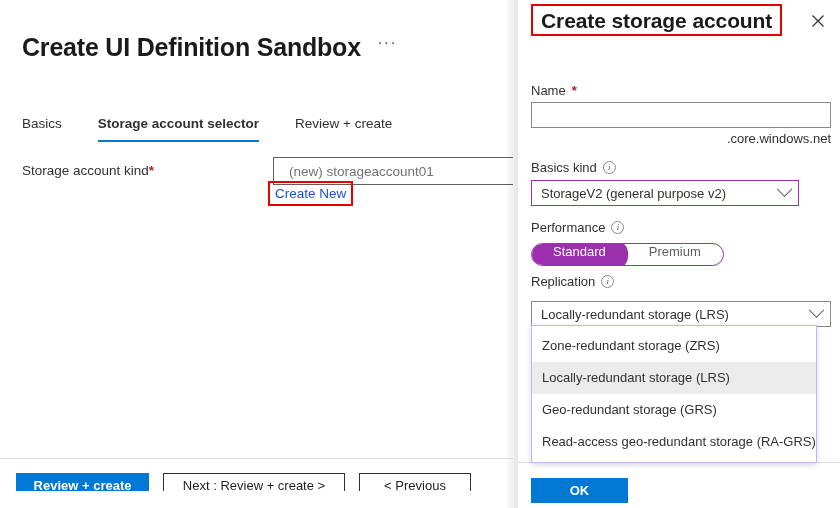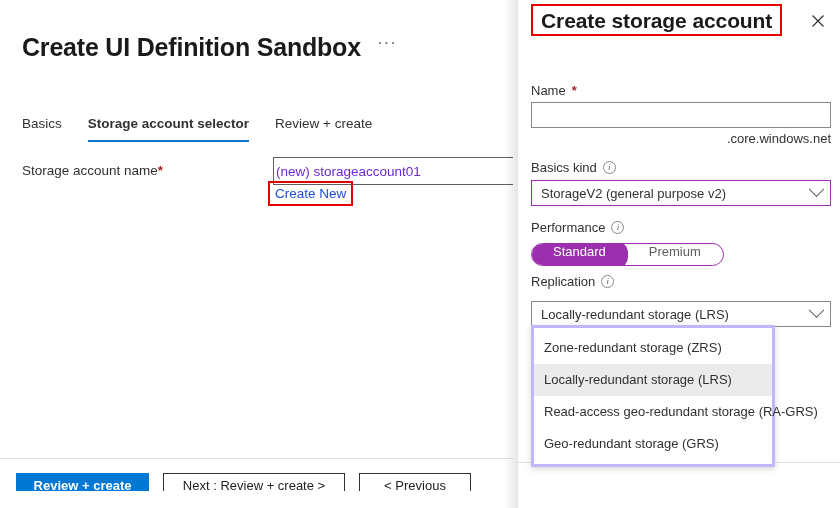--- a/index.html
+++ b/index.html
@@ -48,21 +48,21 @@
     line-height: 10px;
     padding-bottom: 8px;
     cursor: pointer;
   }
 
   #tabs {
     position: absolute;
     left: 22px; top: 116px;
     display: flex;
     align-items: flex-start;
-    gap: 26px;
+    gap: 36px;
   }
   .tab {
     font-size: 13.5px;
     color: #323130;
     padding-bottom: 9px;
     cursor: pointer;
     white-space: nowrap;
     border-bottom: 2px solid transparent;
   }
   .tab.active {
@@ -85,22 +85,22 @@
   .req-star { color: #a4262c; font-weight: 600; }
 
   #sa-input {
     position: absolute;
     left: 251px; top: -4px;
     width: 275px; height: 28px;
     border: 1px solid #605e5c;
     background: #fff;
     font-family: "Liberation Sans", sans-serif;
     font-size: 13.5px;
-    color: #6d28d9;
-    padding: 0 2px;
+    color: #737373;
+    padding: 0 15px;
     line-height: 26px;
   }
   #create-new-wrap {
     position: absolute;
     left: 268px; top: 181px;
     border: 2px solid #e60000;
     padding: 1px 5px 2px 5px;
   }
   #create-new-link {
     font-size: 13.5px;
@@ -281,23 +281,23 @@
     background: #9b2fae;
     color: #ffffff;
     border-radius: 12px;
     margin: 0 -1px;
   }
 
   
   #dropdown-list {
     position: absolute;
     left: 531px; top: 325px;
-    width: 244px;
-    background: #ffffff;
-    border: 3px solid #c4b5fd;
+    width: 286px;
+    background: #ffffff;
+    border: 1px solid #c4b5fd;
     box-shadow: 0 2px 6px rgba(0,0,0,0.16);
     padding: 4px 0;
   }
   .dd-item {
     height: 32px;
     line-height: 32px;
     padding: 0 10px;
     font-size: 13px;
     color: #323130;
     cursor: pointer;
@@ -338,21 +338,21 @@
       <div id="page-more">···</div>
     </div>
 
     <div id="tabs">
       <div class="tab">Basics</div>
       <div class="tab active">Storage account selector</div>
       <div class="tab">Review + create</div>
     </div>
 
     <div id="field-row">
-      <div id="field-label"><span>Storage account name</span><span class="req-star">*</span></div>
+      <div id="field-label"><span>Storage account kind</span><span class="req-star">*</span></div>
       <input id="sa-input" type="text" value="(new) storageaccount01" style="">
     </div>
 
     <div id="create-new-wrap">
       <span id="create-new-link">Create New</span>
     </div>
 
     <div id="left-footer-sep"></div>
     <div id="left-footer">
       <div class="btn btn-primary">Review + create</div>
@@ -382,48 +382,49 @@
         <span>Name</span>
           <span class="req-star">*</span>
       </div>
       <input class="txt-input" style="left: 13px; top: 102px; width: 300px;" type="text" value="">
       <div class="suffix-text" style="left:13px; top:131px; width:300px;">.core.windows.net</div>
 
       <div class="fld-label" style="left:13px; top:160px;">
         <span>Basics kind</span>
         <span class="info-icon">i</span>
       </div>
-      <div class="combo purple" style="left:13px; top:180px; width:300px;">
+      <div class="combo purple" style="left:13px; top:180px; width:268px;">
         <span>StorageV2 (general purpose v2)</span>
         <span class="chev"></span>
       </div>
 
       <div class="fld-label" style="left:13px; top:220px;">
         <span>Performance</span>
         <span class="info-icon">i</span>
       </div>
 
       <div class="fld-label" style="left:13px; top:274px;">
         <span>Replication</span>
         <span class="info-icon">i</span>
       </div>
       <div class="combo grey" style="left:13px; top:301px; width:300px;">
         <span>Locally-redundant storage (LRS)</span>
         <span class="chev"></span>
       </div>
     </div>
 
     <div id="blade-footer-sep"></div>
+    <div id="blade-ok">OK</div>
   </div>
 
   <div id="perf-toggle">
     <div class="seg on">Standard</div>
     <div class="seg">Premium</div>
   </div>
 
   <div id="dropdown-list">
     <div class="dd-item">Zone-redundant storage (ZRS)</div>
     <div class="dd-item selected">Locally-redundant storage (LRS)</div>
+    <div class="dd-item">Geo-redundant storage (GRS)</div>
     <div class="dd-item">Read-access geo-redundant storage (RA-GRS)</div>
-    <div class="dd-item">Geo-redundant storage (GRS)</div>
   </div>
 
 </div>
 
 </body></html>

